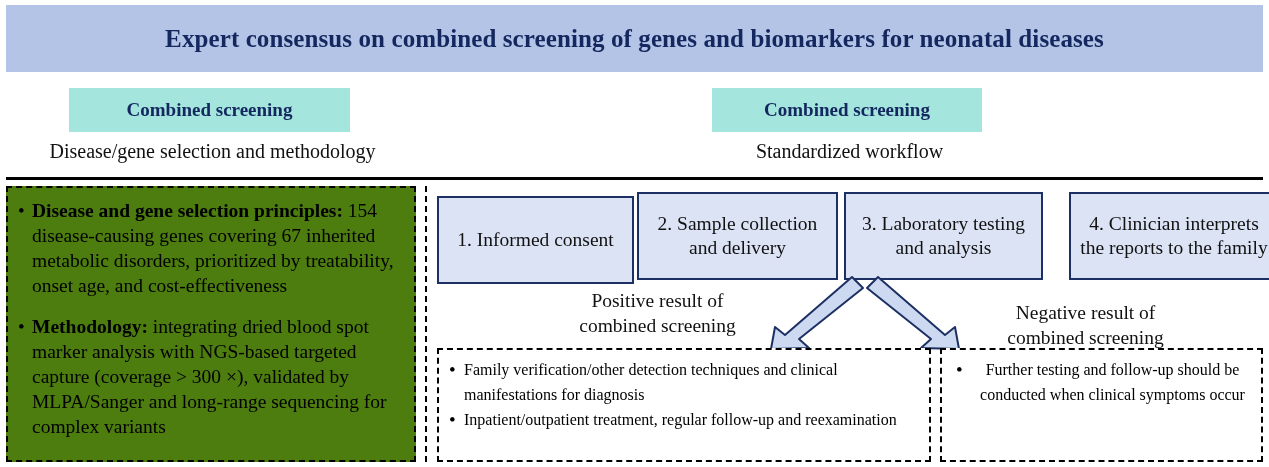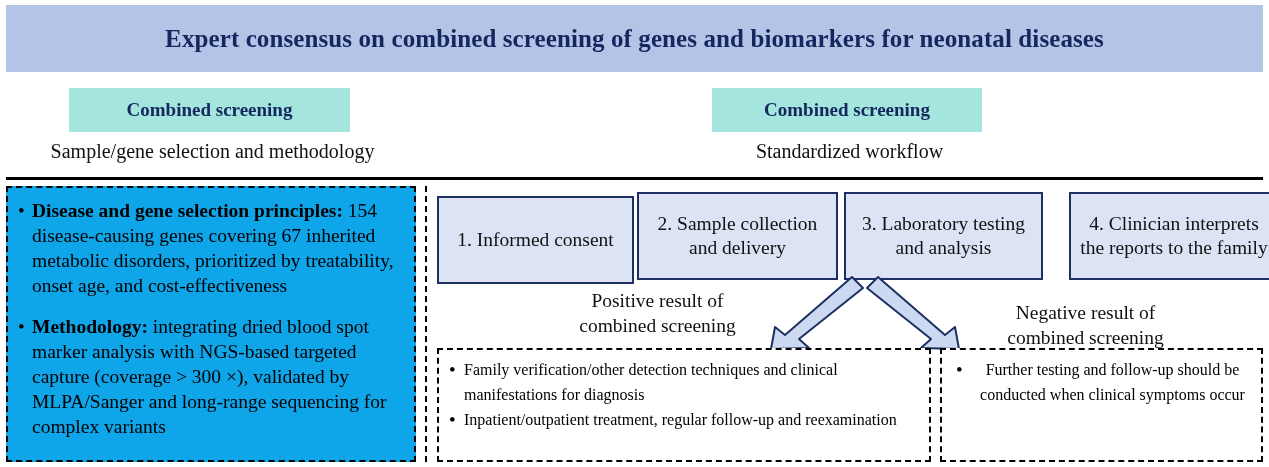--- a/index.html
+++ b/index.html
@@ -88,21 +88,21 @@
   }
 
   
   #left-panel {
     position: absolute;
     left: 6px;
     top: 186px;
     width: 410px;
     height: 276px;
     border: 2px dashed #000000;
-    background: #0ea5e9;
+    background: #4d7c0f;
     box-sizing: border-box;
     padding: 10px 10px 6px 8px;
   }
   .bullet-list {
     list-style: none;
     margin: 0;
     padding: 0;
   }
   .bullet-list li {
     position: relative;
@@ -212,21 +212,21 @@
   </div>
 
   <div class="chip" id="chip-left">
     <span class="chip-text">Combined screening</span>
   </div>
 
   <div class="chip" id="chip-right">
     <span class="chip-text">Combined screening</span>
   </div>
 
-  <div class="subtitle" id="subtitle-left">Sample/gene selection and methodology</div>
+  <div class="subtitle" id="subtitle-left">Disease/gene selection and methodology</div>
   <div class="subtitle" id="subtitle-right">Standardized workflow</div>
 
   <div class="hrule"></div>
 
   <div class="vdivider"></div>
 
   <div id="left-panel">
     <ul class="bullet-list">
       <li>
         <span class="lead">Disease and gene selection principles:</span><span> 154 disease-causing genes covering 67 inherited metabolic disorders, prioritized by treatability, onset age, and cost-effectiveness</span>

